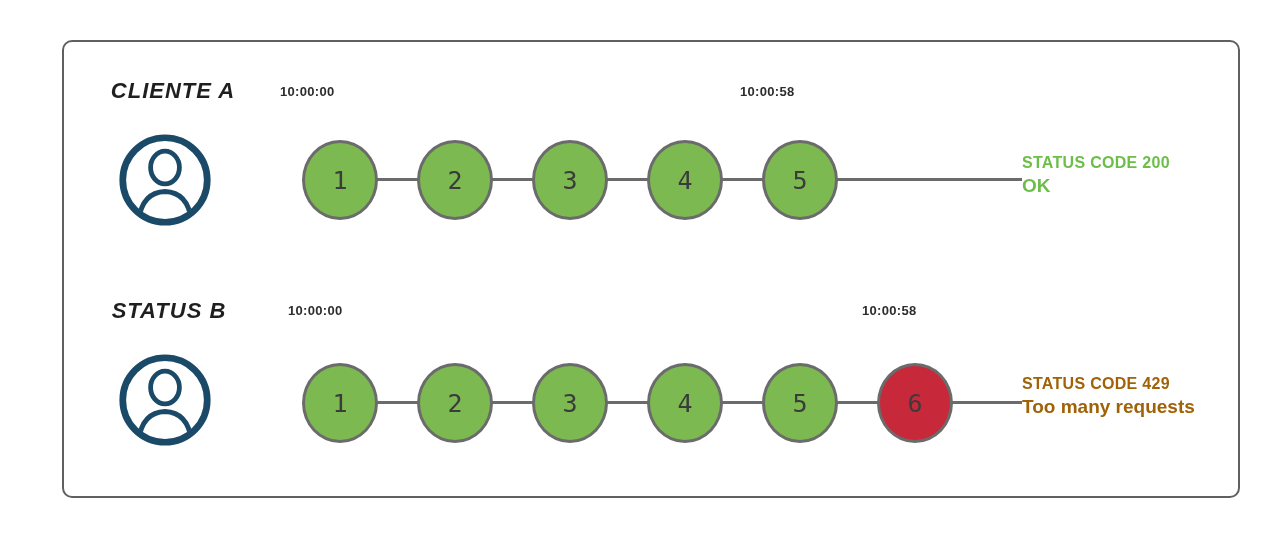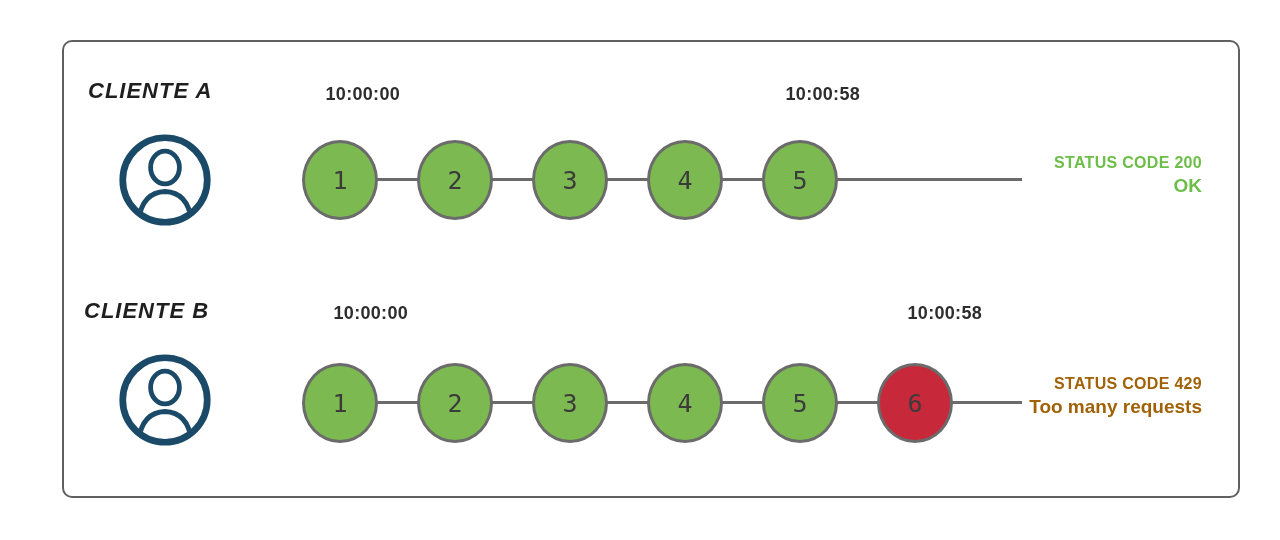--- a/index.html
+++ b/index.html
@@ -19,38 +19,38 @@
     left: 62px; top: 40px;
     width: 1178px; height: 458px;
     border: 2px solid #606060;
     border-radius: 10px;
     background: #ffffff;
   }
 
   .client-label {
     position: absolute;
     width: 170px;
-    text-align: left;
+    text-align: center;
     font-size: 22px;
     font-weight: 700;
     font-style: italic;
     letter-spacing: 1px;
     color: #1f1f1f;
   }
 
   .user-icon {
     position: absolute;
     width: 96px; height: 96px;
   }
 
   .timestamp {
     position: absolute;
     width: 120px;
-    text-align: right;
-    font-size: 18px;
+    text-align: left;
+    font-size: 13px;
     font-weight: 700;
     color: #2d2d2d;
     letter-spacing: 0.3px;
   }
 
   .timeline-line {
     position: absolute;
     height: 3px;
     background: #6b6b6b;
   }
@@ -66,21 +66,21 @@
   }
   .circle span {
     font-family: "DejaVu Sans Mono", monospace;
     font-size: 25px;
     color: #3b3b3b;
   }
 
   .status-block {
     position: absolute;
     width: 180px;
-    text-align: right;
+    text-align: left;
     font-weight: 700;
     line-height: 1.3;
   }
   .status-line1 { font-size: 16px; letter-spacing: 0.3px; }
   .status-line2 { font-size: 19px; }
 </style>
 </head>
 <body>
 
 <div class="canvas">
@@ -122,21 +122,21 @@
     </div>
   <div class="circle" style="left: 762px; top: 140px; background-color: rgb(124, 185, 80);">
       <span>5</span>
     </div>
 
   <div class="status-block" style="left: 1022px; top: 153px; color: rgb(108, 190, 72);">
     <div class="status-line1">STATUS CODE 200</div>
     <div class="status-line2">OK</div>
   </div>
 
-  <div class="client-label" style="left:84px; top:298px;">CLIENTE B</div>
+  <div class="client-label" style="left:84px; top:298px;">STATUS B</div>
 
   <div class="user-icon" style="left:117px; top:352px;">
     <svg viewBox="0 0 100 100" width="96" height="96" aria-hidden="true">
       <defs>
           <clipPath id="clipB">
             <circle cx="50" cy="50" r="41"></circle>
           </clipPath>
         </defs>
       <circle cx="50" cy="50" r="44" fill="none" stroke="#1B4A68" stroke-width="7"></circle>
       <g clip-path="url(#clipB)" fill="none" stroke="#1B4A68" stroke-width="5" stroke-linecap="round">

